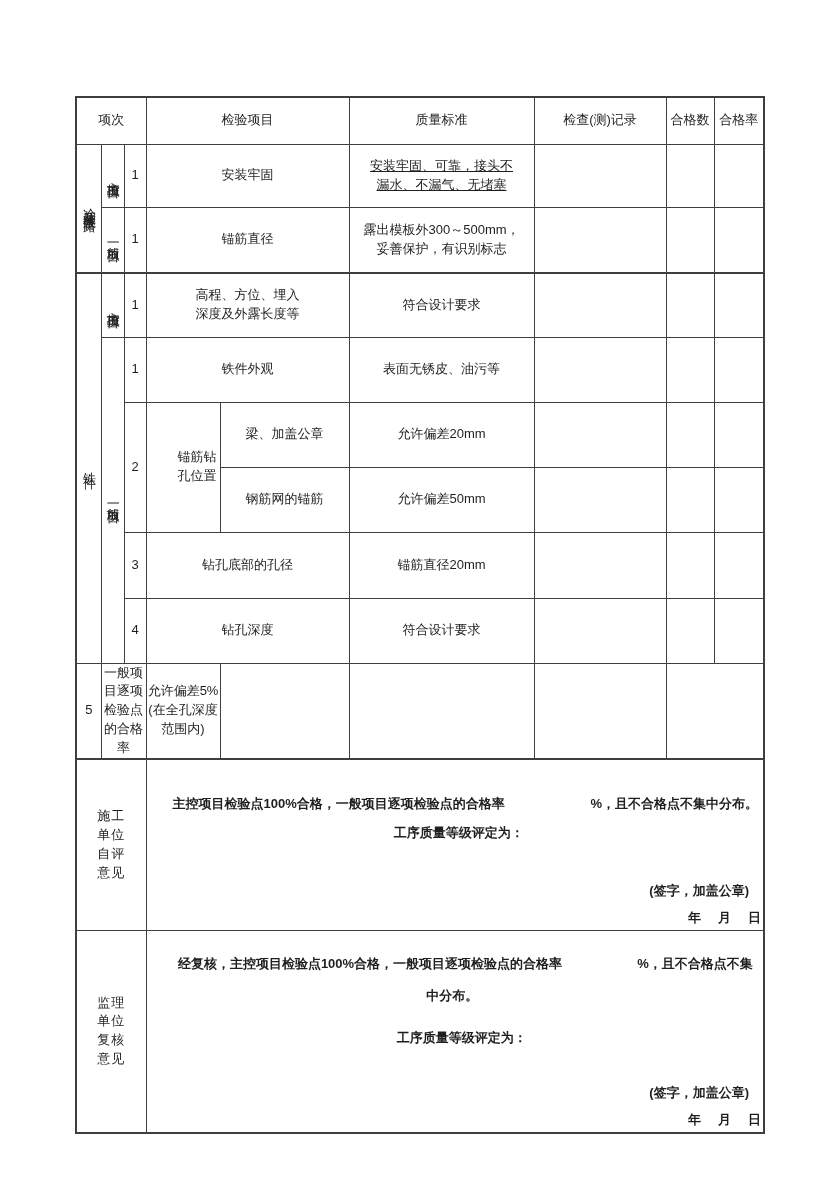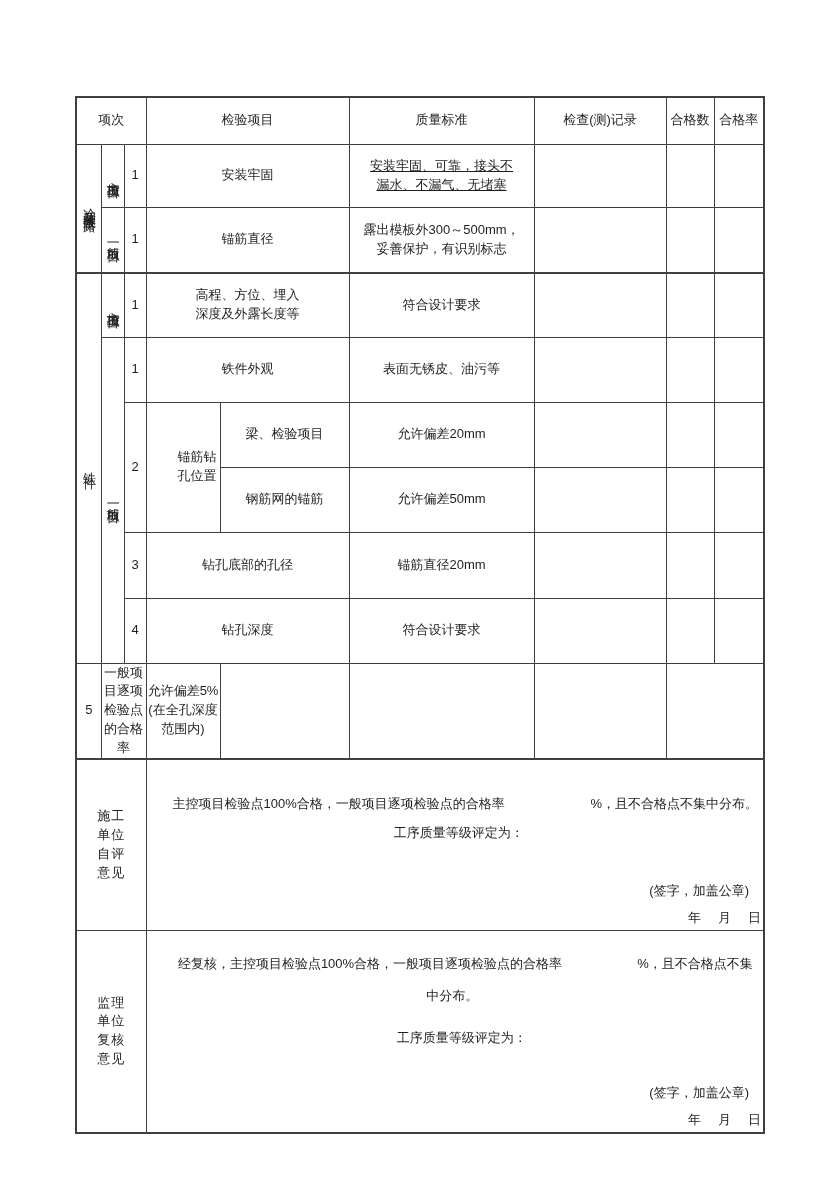--- a/index.html
+++ b/index.html
@@ -44,20 +44,21 @@
   .wrapA{display:inline-block;max-width:147px;text-decoration:underline;}
   .wrapB{display:inline-block;max-width:158px;}
   .std{padding:2px 3px;}
   
   td.blabel{vertical-align:middle;}
   .prelines{white-space:pre-line;line-height:17px;letter-spacing:1px;}
   td.bcontent{
     vertical-align:top;
     text-align:left;
     padding:0 5px 0 0;
+    font-weight:bold;
   }
   .flexline{
     display:flex;justify-content:space-between;
     white-space:nowrap;
     line-height:25px;
     margin:31px 5px 0 0;
   }
   .flexline .lead{margin-left:26px;}
   .p1r{
     margin:17px 5px 0 0;
@@ -133,21 +134,21 @@
       <td>1</td>
       <td colspan="2">铁件外观</td>
       <td class="std">表面无锈皮、油污等</td>
       <td></td>
       <td></td>
       <td></td>
     </tr>
     <tr style="height:65px">
       <td rowspan="2">2</td>
       <td rowspan="2"><span class="w3">锚筋钻孔位置</span></td>
-      <td>梁、检验项目</td>
+      <td>梁、加盖公章</td>
       <td class="std">允许偏差20mm</td>
       <td></td>
       <td></td>
       <td></td>
     </tr>
     <tr style="height:65px">
       <td>钢筋网的锚筋</td>
       <td class="std">允许偏差50mm</td>
       <td></td>
       <td></td>

